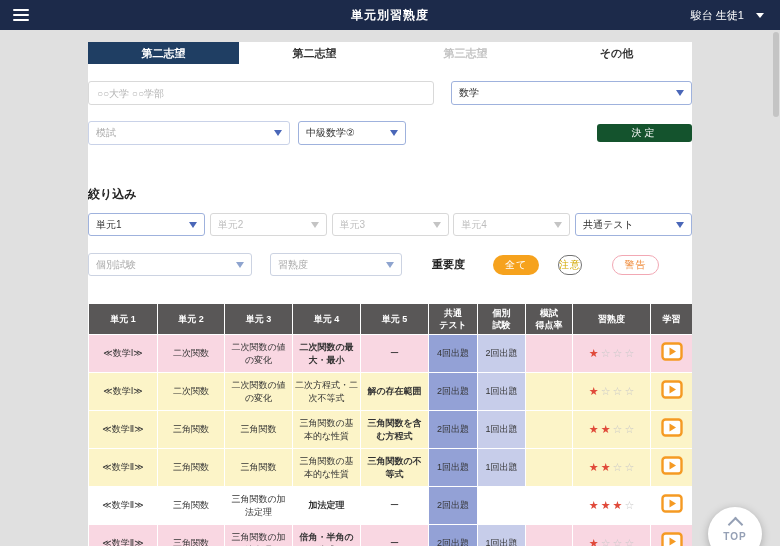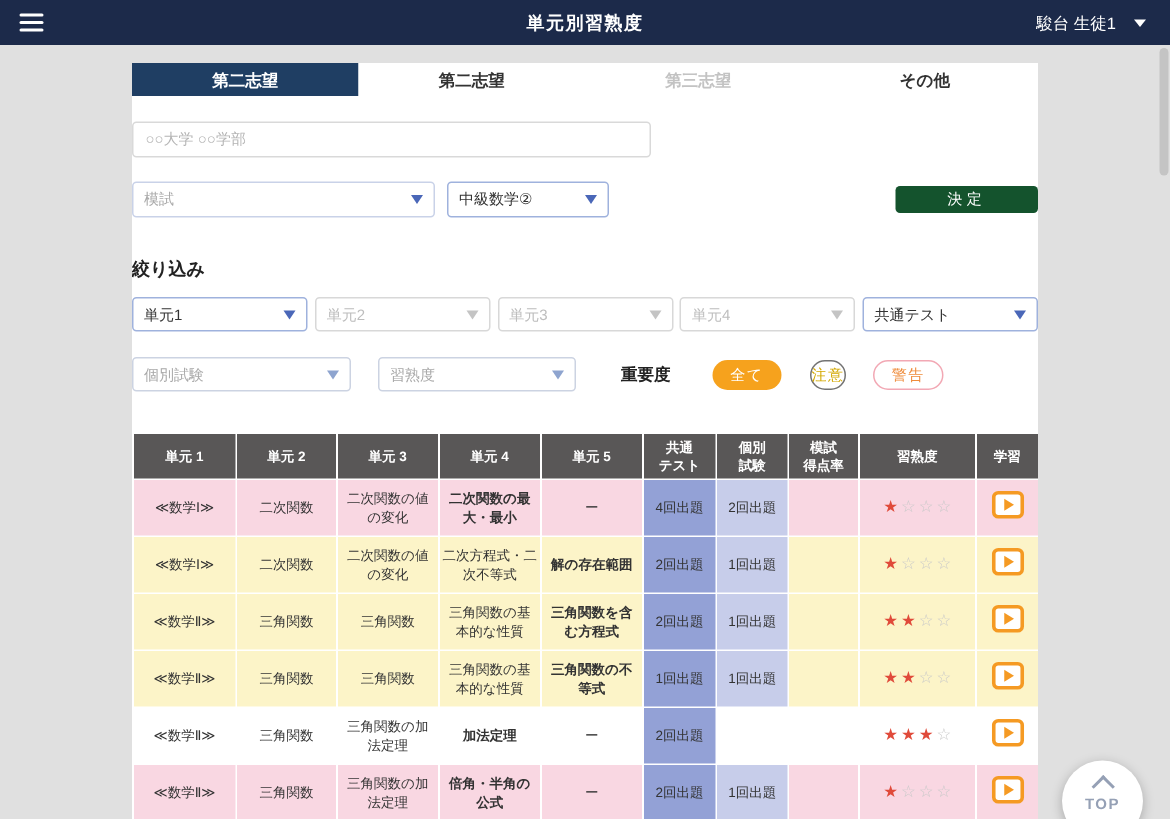--- a/index.html
+++ b/index.html
@@ -48,34 +48,34 @@
   .sel-placeholder { color:#a8a8a8; }
   .sel-strong { border-color:#9fb2dd; }
   .sel-disabled { border-color:#d8d8d8; color:#bdbdbd; }
   .sel-disabled .tri { border-top-color:#c4c4c4; }
   .sel-soft { border-color:#ccd3e2; color:#a8a8a8; }
   .sel-soft .tri { border-top-color:#8ea4cf; }
 
   .btn-primary { width:95px; height:18px; background:#14532d; border:none; border-radius:3px;
     color:#fff; font-size:10px; letter-spacing:3px; font-family:inherit; cursor:pointer; }
 
-  .section-title { margin-top:26px; height:14px; font-size:12px; font-weight:bold; color:#222; }
+  .section-title { margin-top:41px; height:14px; font-size:12px; font-weight:bold; color:#222; }
 
   .filter-row1 { margin-top:13px; height:23px; justify-content:space-between; }
   .filter-row1 .sel { width:117px; height:23px; }
   .filter-row2 { margin-top:17px; height:23px; }
-  .sel-w152 { width:146px; height:23px; }
+  .sel-w152 { width:164px; height:23px; }
   .sel-w132 { width:132px; height:23px; margin-left:18px; }
   .importance-label { margin-left:30px; font-size:11px; font-weight:bold; color:#222; }
 
   .pill { height:20px; border-radius:10px; display:flex; align-items:center; justify-content:center;
     font-size:10px; letter-spacing:1px; cursor:pointer; }
   .pill-all { width:46px; margin-left:28px; background:#f6a21d; color:#fff; }
   .pill-caution { width:24px; margin-left:19px; background:#fff; border:1px solid #737373; color:#d3a800; }
-  .pill-warning { width:47px; margin-left:18px; background:#fff; border:1px solid #f2a8b4; color:#ef8b3a; }
+  .pill-warning { width:47px; margin-left:30px; background:#fff; border:1px solid #f2a8b4; color:#ef8b3a; }
 
   
   table { margin-top:27px; width:604px; border-collapse:collapse; table-layout:fixed; }
   th, td { border:1px solid #fff; text-align:center; vertical-align:middle;
     font-size:9px; line-height:1.35; padding:2px; overflow:hidden; }
   thead th { background:#595757; color:#fff; font-weight:bold; height:31px; white-space:pre-line; }
   tbody td { height:38px; color:#333; }
   tr.tone-pink td   { background:#f9d7e2; }
   tr.tone-yellow td { background:#fcf4c8; }
   tr.tone-white td  { background:#ffffff; }
@@ -120,20 +120,24 @@
 
   <div class="tabs">
     <div class="tab tab-active">第二志望</div>
     <div class="tab">第二志望</div>
     <div class="tab tab-disabled">第三志望</div>
     <div class="tab">その他</div>
   </div>
 
   <div class="row search-row">
     <input class="text-input" type="text" placeholder="○○大学 ○○学部" style="">
+    <div class="sel sel-strong" style="width:241px;">
+      <span>数学</span>
+      <span class="tri"></span>
+    </div>
   </div>
 
   <div class="row second-row">
     <div class="sel sel-placeholder" style="width:202px;">
       <span>模試</span>
       <span class="tri"></span>
     </div>
     <div class="sel sel-strong" style="width:108px; margin-left:8px;">
       <span>中級数学②</span>
       <span class="tri"></span>

